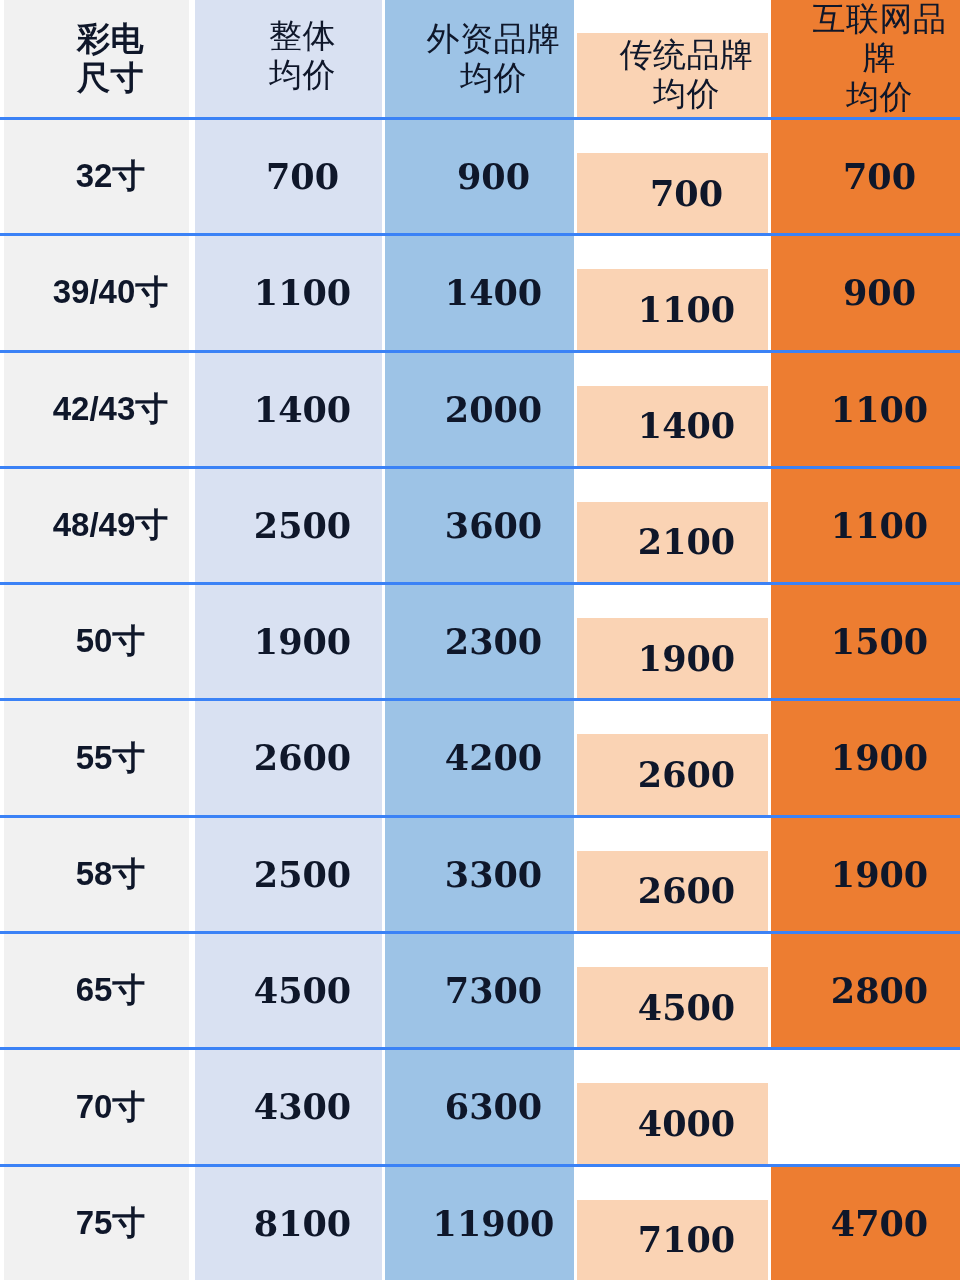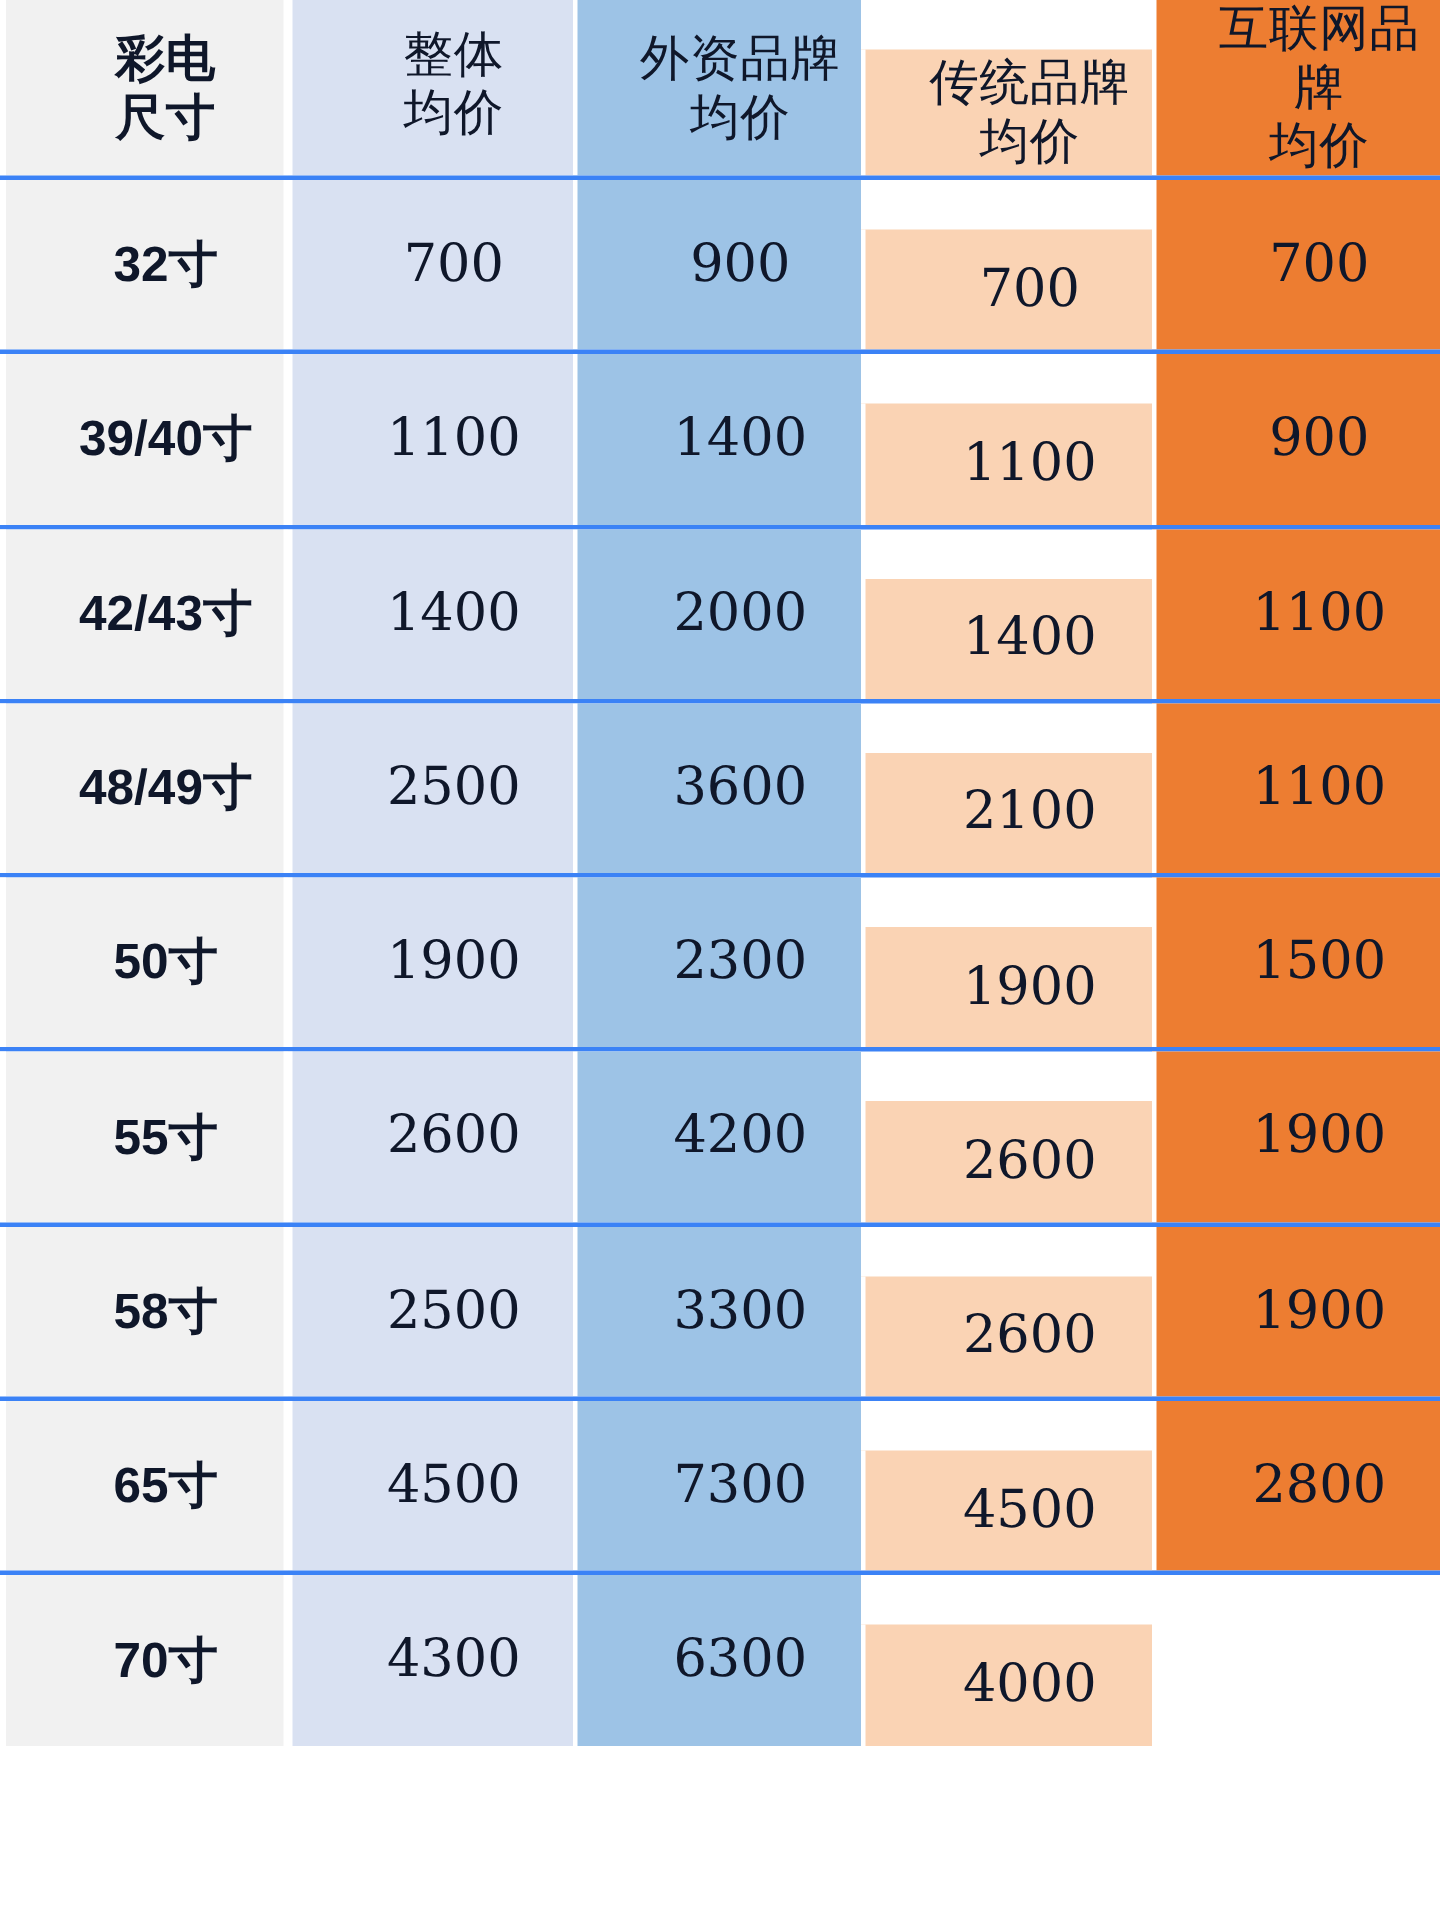--- a/index.html
+++ b/index.html
@@ -92,21 +92,21 @@
   
   .data-row .c0 {
     font-weight: 700;
     font-size: 33px;
     letter-spacing: 0px;
   }
 
   
   .data-row .num {
     font-family: "DejaVu Serif", "Liberation Serif", serif;
-    font-weight: 400;
+    font-weight: 700;
     font-size: 35px;
     letter-spacing: 0px;
   }
 </style>
 </head>
 <body>
 
 <div id="table-root">
     <div class="row header-row">
       <div class="cell c0 fill-0">彩电
@@ -175,13 +175,20 @@
       <div class="cell c2 fill-2 num">7300</div>
       <div class="cell c3 fill-3 num">4500</div>
       <div class="cell c4 fill-4 num">2800</div>
     </div>
     <div class="row data-row">
       <div class="cell c0 fill-0">70寸</div>
       <div class="cell c1 fill-1 num">4300</div>
       <div class="cell c2 fill-2 num">6300</div>
       <div class="cell c3 fill-3 num">4000</div>
     </div>
+    <div class="row data-row">
+      <div class="cell c0 fill-0">75寸</div>
+      <div class="cell c1 fill-1 num">8100</div>
+      <div class="cell c2 fill-2 num">11900</div>
+      <div class="cell c3 fill-3 num">7100</div>
+      <div class="cell c4 fill-4 num">4700</div>
+    </div>
   </div>
 
 </body></html>

